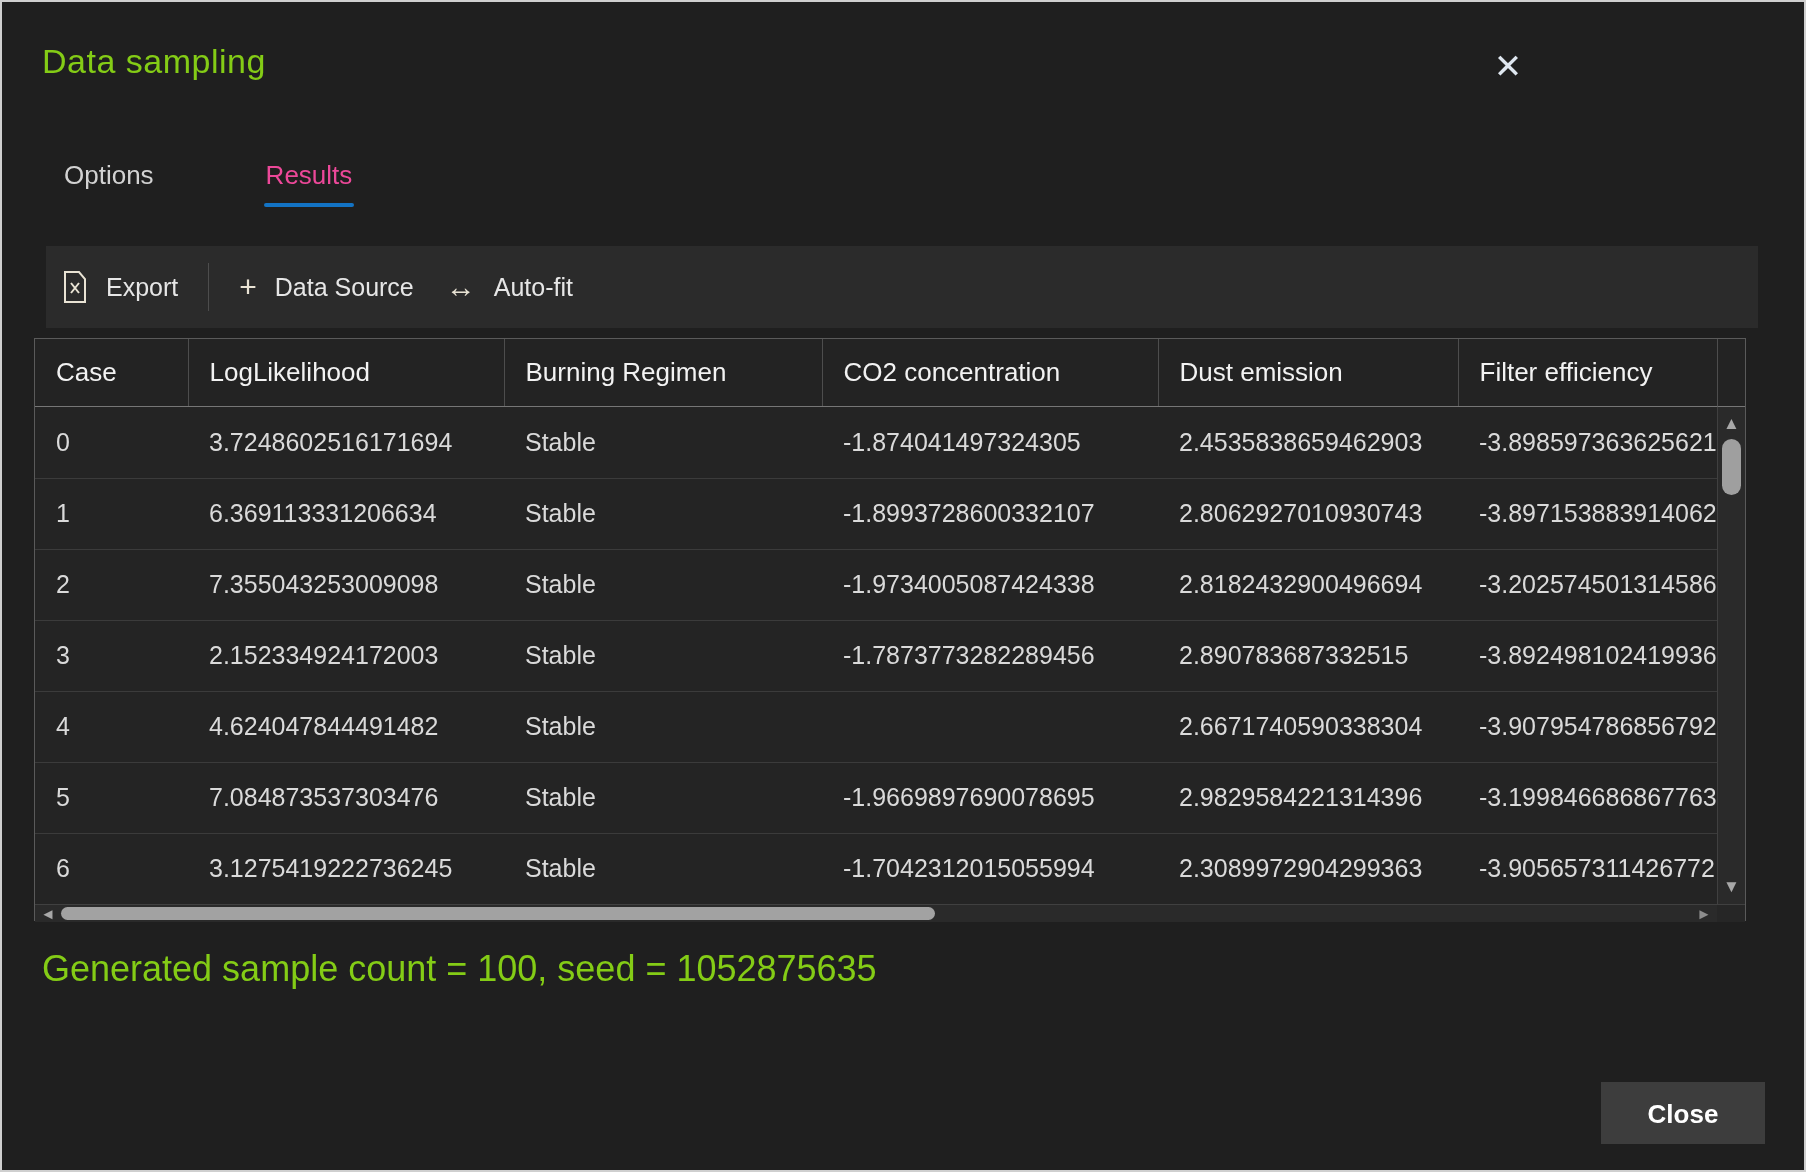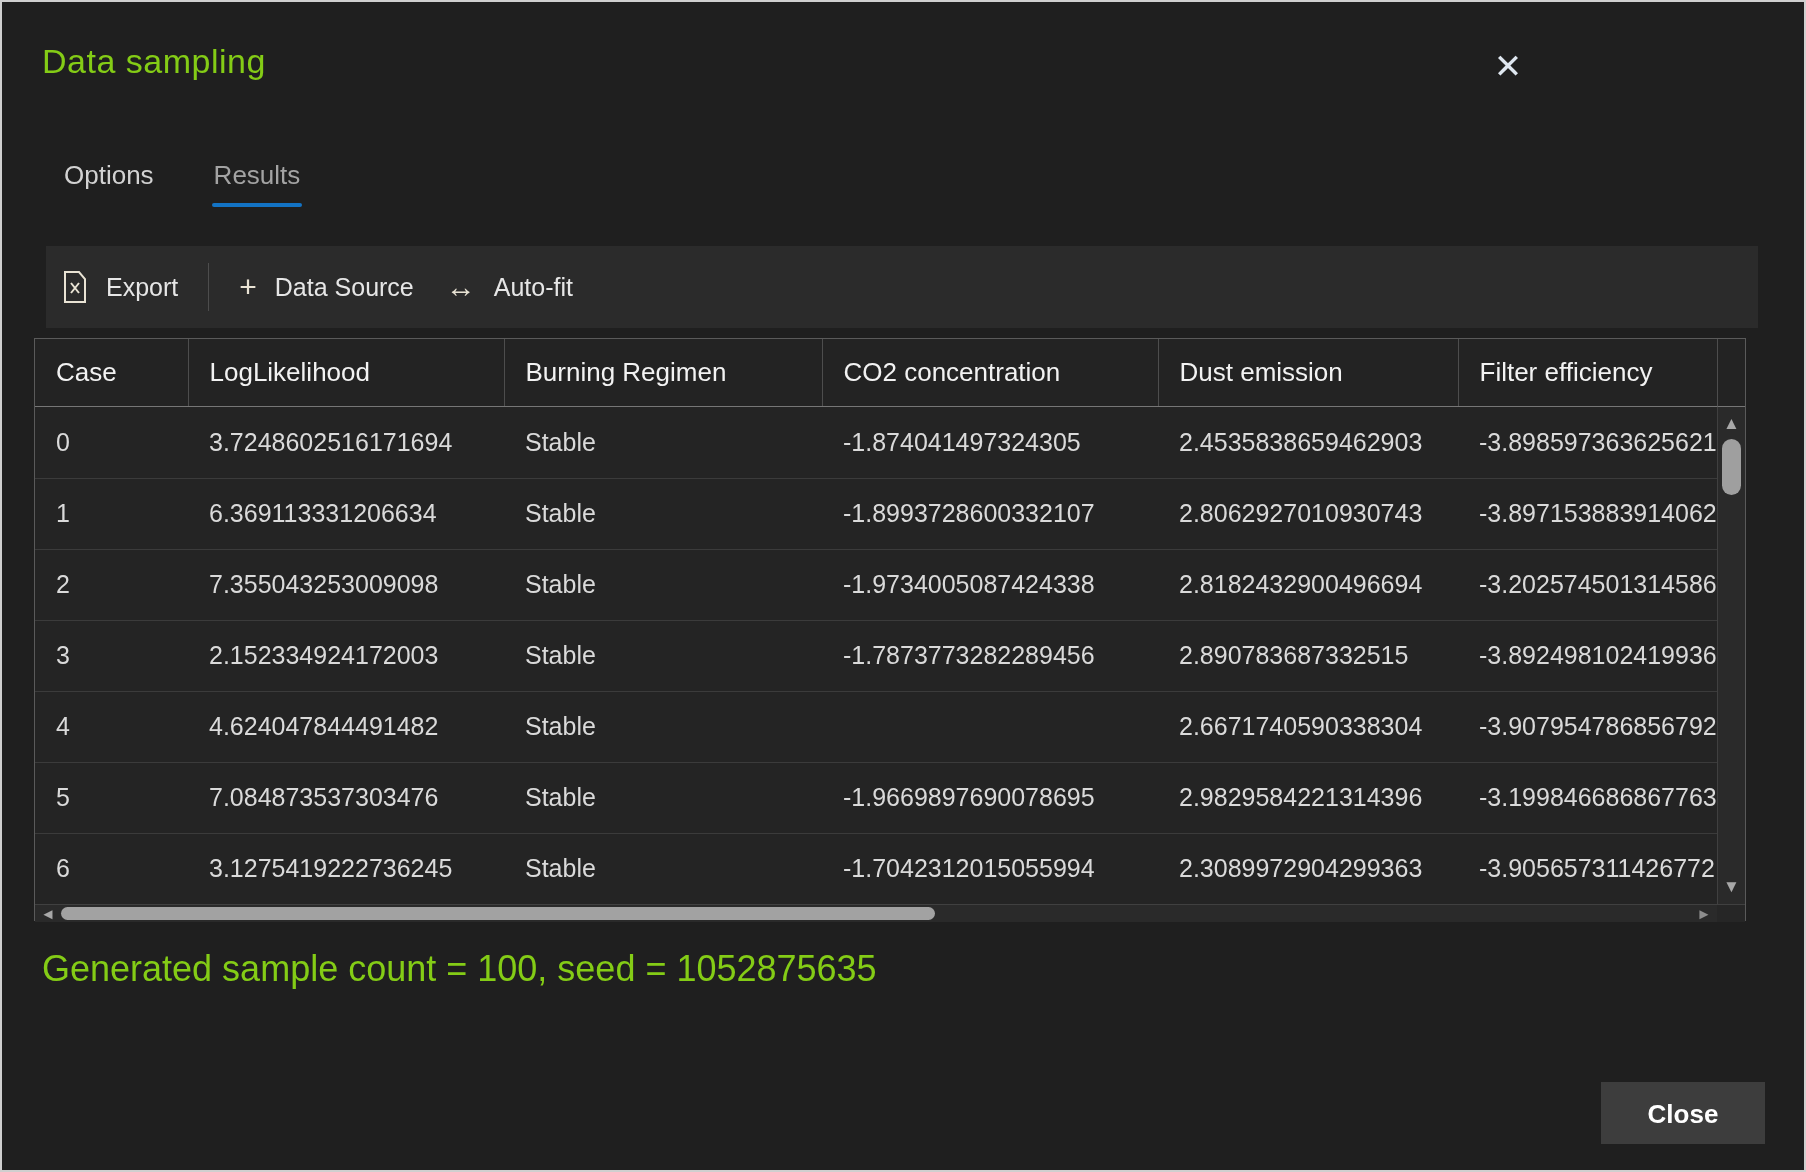--- a/index.html
+++ b/index.html
@@ -6,23 +6,23 @@
   *{box-sizing:border-box;font-family:"Liberation Sans",sans-serif;}
   .dialog{
     position:relative;width:1806px;height:1172px;
     background:#1f1f1f;border:2px solid #cfcfcf;overflow:hidden;
   }
   
   .title{position:absolute;left:40px;top:40px;font-size:34px;color:#84cc16;letter-spacing:.5px;}
   .close-x{position:absolute;left:1484px;top:42px;width:44px;height:44px;
     color:#dfe7f0;font-size:34px;line-height:44px;text-align:center;cursor:default;font-weight:300;}
   
-  .tabs{position:absolute;left:62px;top:158px;display:flex;gap:60px;}
+  .tabs{position:absolute;left:62px;top:158px;display:flex;gap:112px;}
   .tab{font-size:26px;color:#d2d2d2;padding-bottom:16px;position:relative;}
-  .tab.active{color:#a3a3a3;}
+  .tab.active{color:#ec4899;}
   .tab.active::after{content:"";position:absolute;left:-2px;right:-2px;bottom:0;height:4px;background:#1373c4;border-radius:2px;}
   
   .toolbar{position:absolute;left:44px;top:244px;width:1712px;height:82px;background:#2b2b2b;
     display:flex;align-items:center;color:#e6e6e6;font-size:25px;}
   .tb-item{display:flex;align-items:center;gap:18px;padding:0 16px;height:100%;}
   .tb-sep{width:1px;height:48px;background:#4d4d4d;margin:0 14px;}
   .glyph{color:#e9e3d4;font-size:30px;font-weight:300;}
   .export-svg{display:block;}
   
   .table-outer{position:absolute;left:32px;top:336px;width:1712px;height:583px;border:1px solid #5a5a5a;background:#242424;

